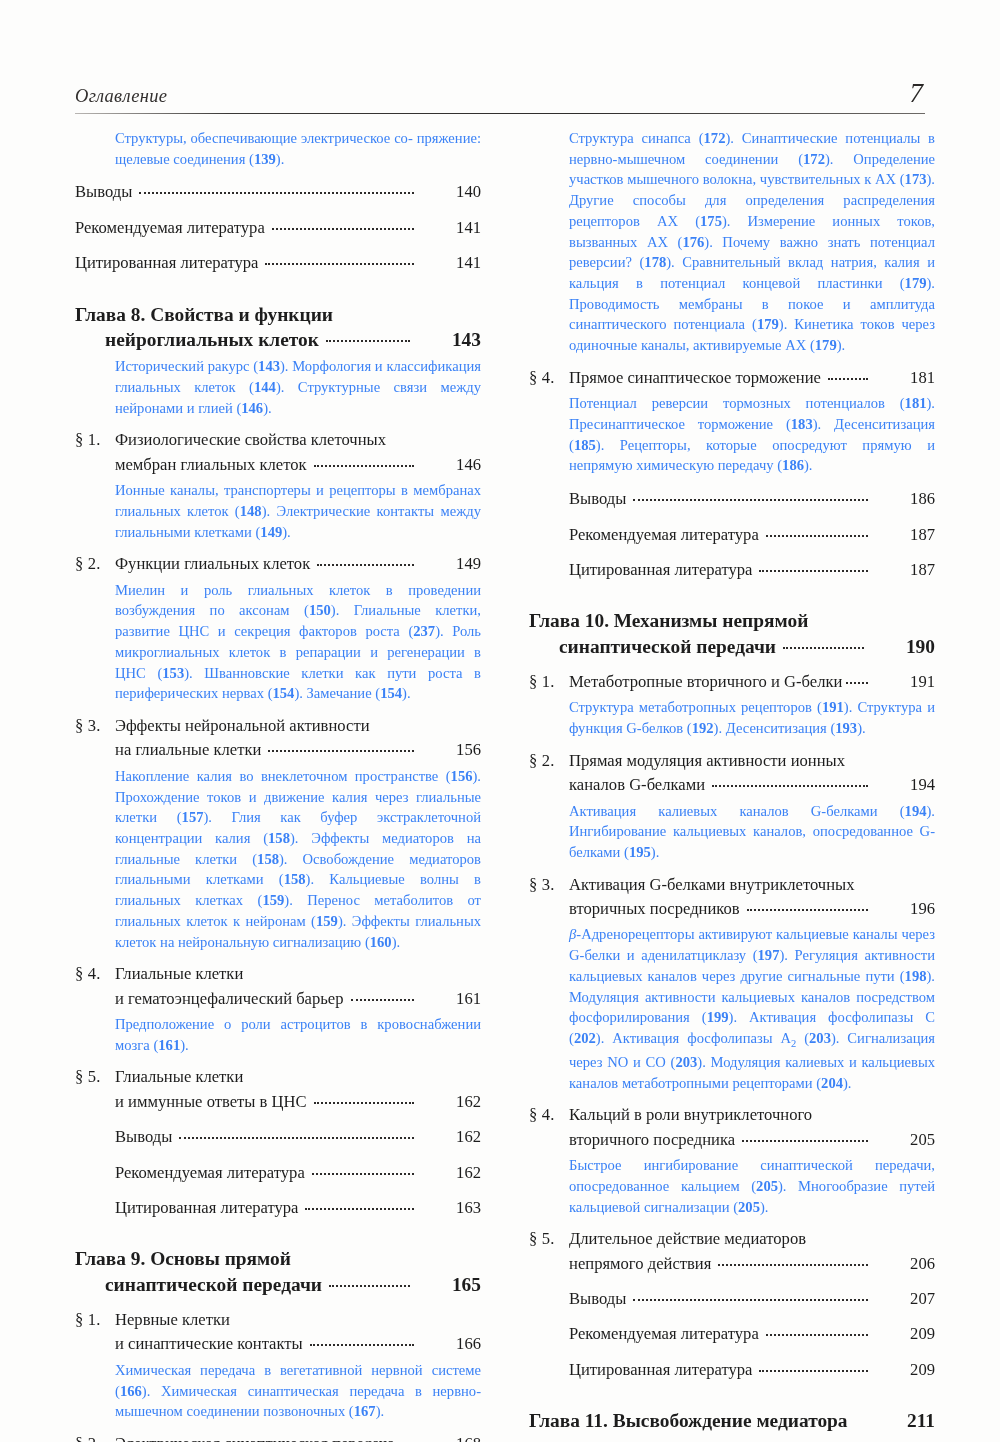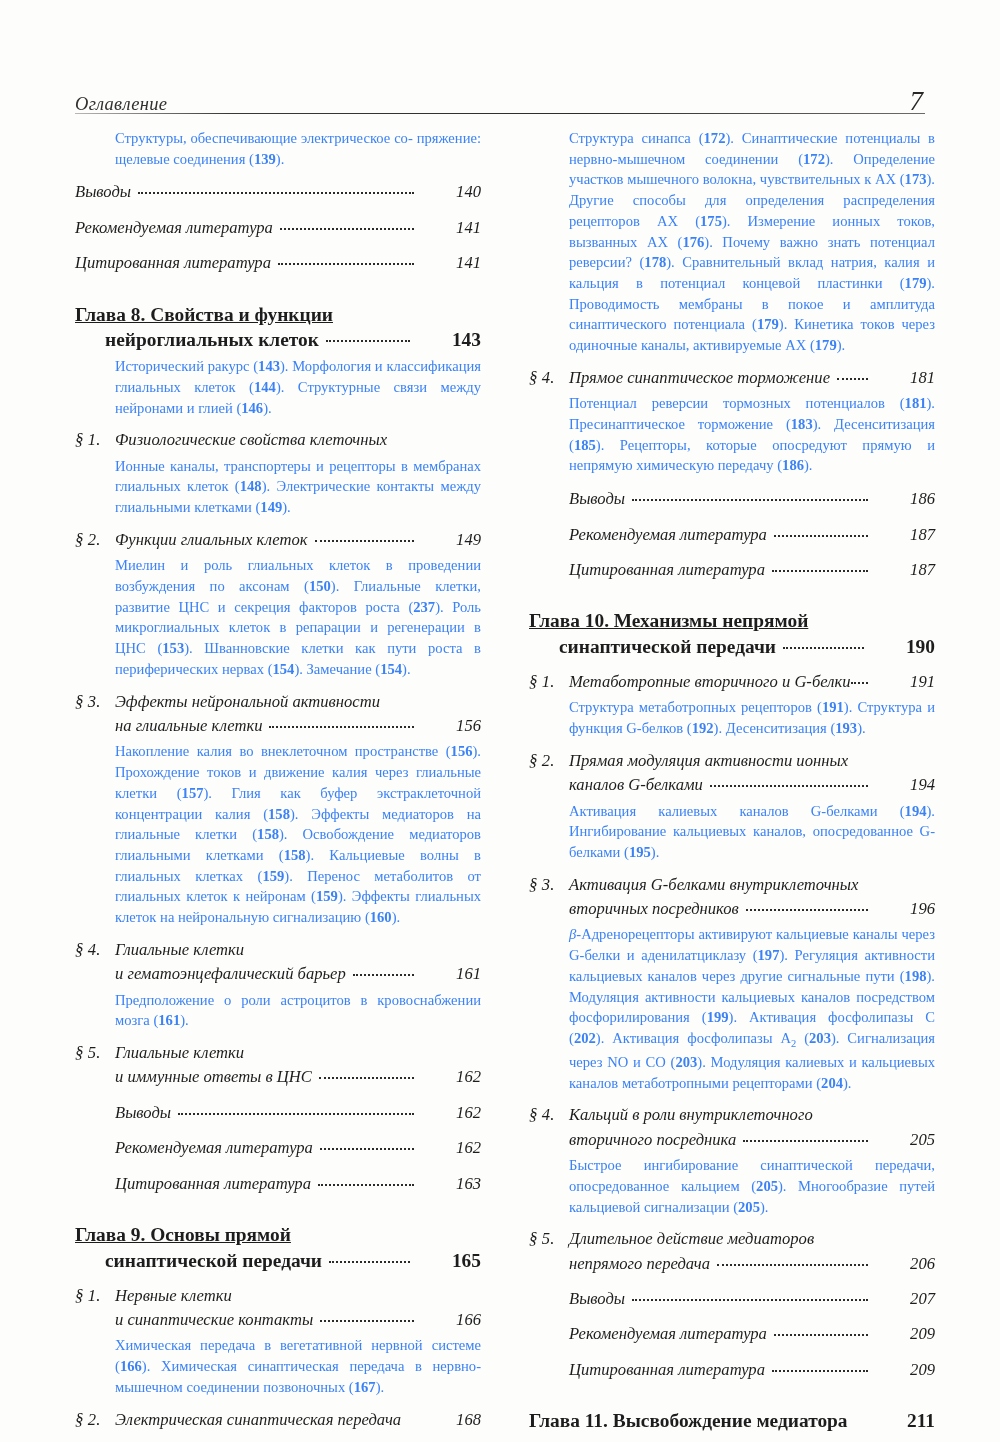--- a/index.html
+++ b/index.html
@@ -21,21 +21,21 @@
     left: 0; top: 0;
     width: 1000px;
     height: 1442px;
     background: #fdfdfc;
   }
 
   
   .running-head {
     position: absolute;
     left: 75px;
-    top: 94px;
+    top: 86px;
     width: 850px;
     height: 34px;
   }
   .running-head-title {
     position: absolute;
     left: 0;
     top: 0;
     font-style: italic;
     font-size: 18.5px;
     letter-spacing: .3px;
@@ -72,21 +72,20 @@
   }
   .col-right { width: 406px; }
 
   
   .entry {
     display: flex;
     align-items: flex-start;
     font-size: 16.6px;
     line-height: 1.47;
     margin-top: 10px;
-    font-style: italic;
   }
   .marker {
     flex: 0 0 auto;
     width: 40px;
     white-space: nowrap;
     letter-spacing: .2px;
   }
   .entry-body {
     flex: 1 1 auto;
     min-width: 0;
@@ -122,21 +121,20 @@
   
   .chapter {
     font-weight: bold;
     font-size: 19.4px;
     line-height: 1.33;
     margin-top: 26px;
     margin-bottom: 2px;
   }
   .chapter .ch-first {
     display: block;
-    text-decoration: underline;
   }
   .chapter .ch-second-row {
     display: flex;
     align-items: baseline;
     padding-left: 30px;
   }
   .chapter.one-line .ch-second-row { padding-left: 0; }
   .chapter .leader {
     border-bottom-width: 2.6px;
     top: -4px;
@@ -217,20 +215,25 @@
           <span class="pg">143</span>
         </span>
       </div>
       <div class="desc sec-indent"><span>Исторический ракурс (<b>143</b>). Морфология и классификация глиальных клеток (<b>144</b>). Структурные связи между нейронами и глией (<b>146</b>).</span></div>
 
       <div id="left-sections-8">
           <div class="entry">
             <span class="marker">§ 1.</span>
             <span class="entry-body">
               <span class="ttl-text" style="display: block;">Физиологические свойства клеточных</span>
+              <span class="ttl-line">
+                <span class="ttl-text">мембран глиальных клеток</span>
+                <span class="leader"></span>
+                <span class="pg">146</span>
+              </span>
             </span>
           </div>
           <div class="desc sec-indent"><span>Ионные каналы, транспортеры и рецепторы в мембранах глиальных клеток (<b>148</b>). Электрические контакты между глиальными клетками (<b>149</b>).</span></div>
           <div class="entry">
             <span class="marker">§ 2.</span>
             <span class="entry-body">
               <span class="ttl-line">
                 <span class="ttl-text">Функции глиальных клеток</span>
                 <span class="leader"></span>
                 <span class="pg">149</span>
@@ -443,21 +446,21 @@
                 <span class="pg">205</span>
               </span>
             </span>
           </div>
           <div class="desc sec-indent"><span>Быстрое ингибирование синаптической передачи, опосредованное кальцием (<b>205</b>). Многообразие путей кальциевой сигнализации (<b>205</b>).</span></div>
           <div class="entry">
             <span class="marker">§ 5.</span>
             <span class="entry-body">
               <span class="ttl-text" style="display: block;">Длительное действие медиаторов</span>
               <span class="ttl-line">
-                <span class="ttl-text">непрямого передача</span>
+                <span class="ttl-text">непрямого действия</span>
                 <span class="leader"></span>
                 <span class="pg">206</span>
               </span>
             </span>
           </div>
         </div>
 
       <div id="right-plain-2" class="sec-indent">
           <div class="entry plain">
             <span class="entry-body">

